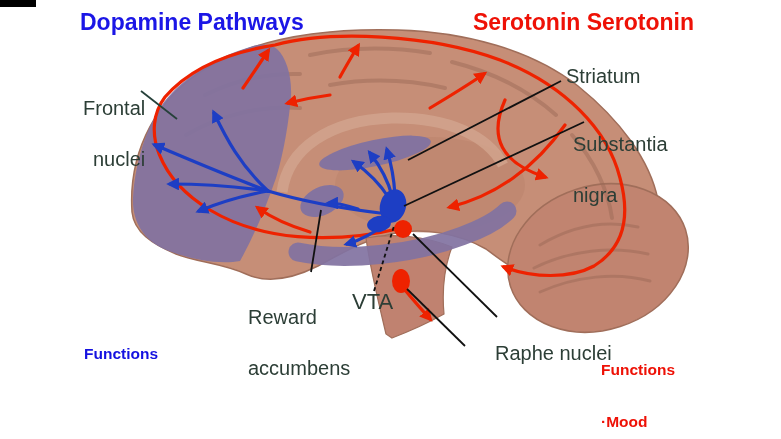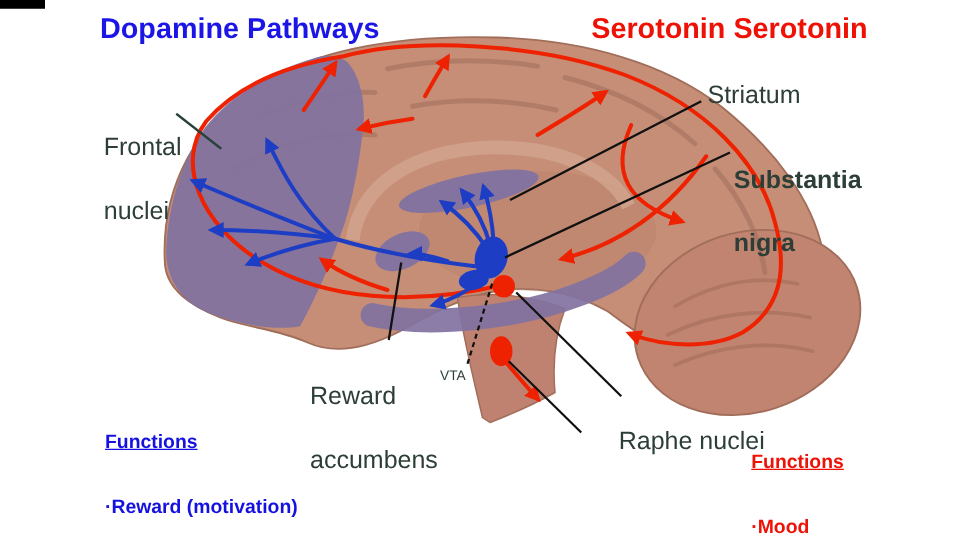--- a/index.html
+++ b/index.html
@@ -4,23 +4,23 @@
 <style>
   html,body{margin:0;padding:0;background:#fff;}
   .stage{position:relative;width:781px;height:439px;background:#fff;overflow:hidden;
          font-family:"Liberation Sans",sans-serif;padding-left:32px;}
   .corner-bar{position:absolute;left:0;top:0;width:36px;height:7px;background:#000;}
   .title{position:absolute;font-size:23px;font-weight:bold;letter-spacing:0;white-space:nowrap;}
   .title.dopamine{left:80px;top:9px;color:#1b16e6;}
   .title.serotonin{left:473px;top:9px;color:#ee1106;}
   .brain-svg{position:absolute;left:0;top:0;}
   .anat{position:absolute;color:#2c3e36;font-size:20px;line-height:17px;white-space:pre;}
-  .anat.vta{font-size:11px;}
+  .anat.vta{font-size:22px;}
   .fn{position:absolute;font-weight:bold;font-size:15.5px;line-height:17.4px;white-space:pre;}
-  .fn .hdr{text-decoration:underline;}
+  .fn .hdr{}
   .fn.left{left:84px;top:310px;color:#1512e0;}
   .fn.right{left:601px;top:326px;color:#ee1106;}
 </style>
 </head>
 <body>
 
 <div class="stage">
 
   <div class="corner-bar"></div>
 
@@ -108,39 +108,38 @@
       <path d="M141,91 L177,119"></path>
       <path d="M561,81 L408,160" stroke="#111"></path>
       <path d="M584,122 L404,206" stroke="#111"></path>
       <path d="M311,272 L321,210" stroke="#111"></path>
       <path d="M374,291 L394,226" stroke="#111" stroke-dasharray="4 3"></path>
       <path d="M497,317 L413,234" stroke="#111"></path>
       <path d="M465,346 L407,289" stroke="#111"></path>
     </g>
   </svg>
 
-  <div class="anat" style="left:83px;top:76px;">
+  <div class="anat" style="left:83px;top:66px;text-align:right;">
     <div>Frontal</div>
     <div>nuclei</div>
   </div>
   <div class="anat" style="left:566px;top:68px;">Striatum</div>
-  <div class="anat" style="left:587px;top:102px;font-weight:bold;">
+  <div class="anat" style="left:573px;top:102px;">
     <div>Substantia</div>
     <div>nigra</div>
   </div>
   <div class="anat" style="left:248px;top:275px;">
     <div>Reward</div>
     <div>accumbens</div>
   </div>
   <div class="anat vta" style="left:352px;top:293px;">VTA</div>
   <div class="anat" style="left:471px;top:345px;margin-left:24px;">Raphe nuclei</div>
 
   <div class="fn left">
     <div class="hdr">Functions</div>
-    <div>·Reward (motivation)</div>
     
     
     
     
     
   </div>
 
   <div class="fn right">
     <div class="hdr">Functions</div>
     <div>·Mood</div>

